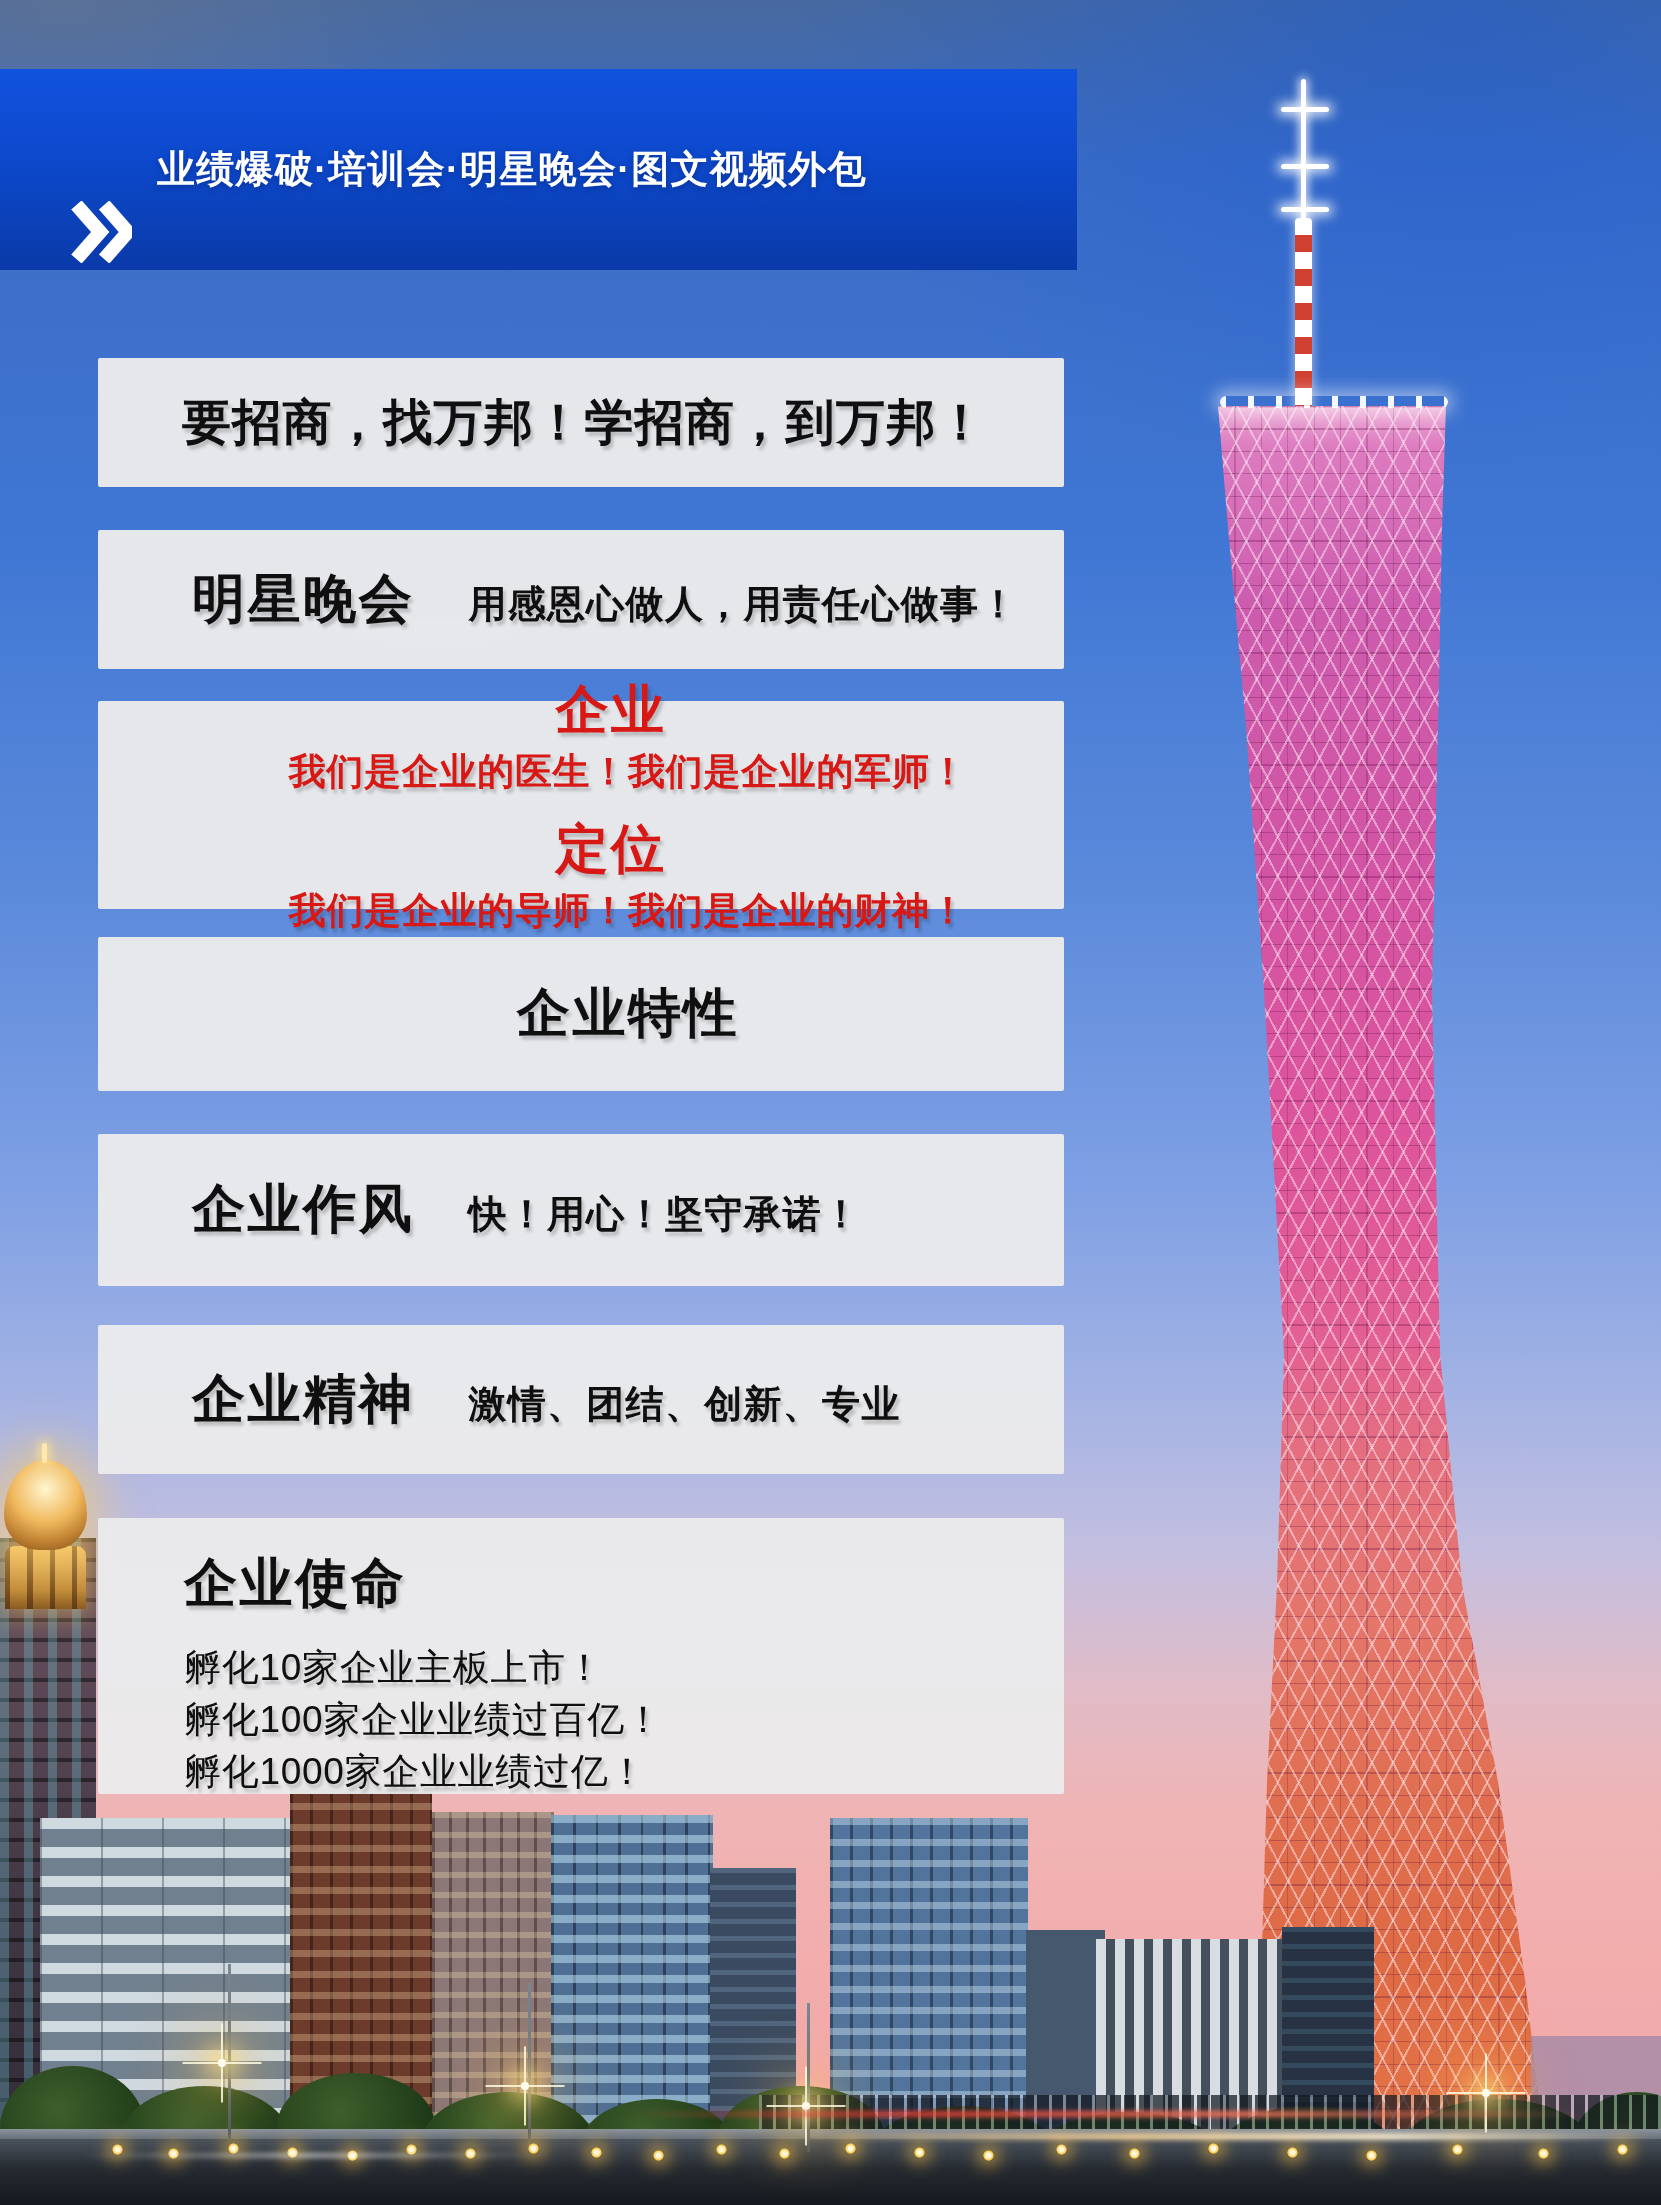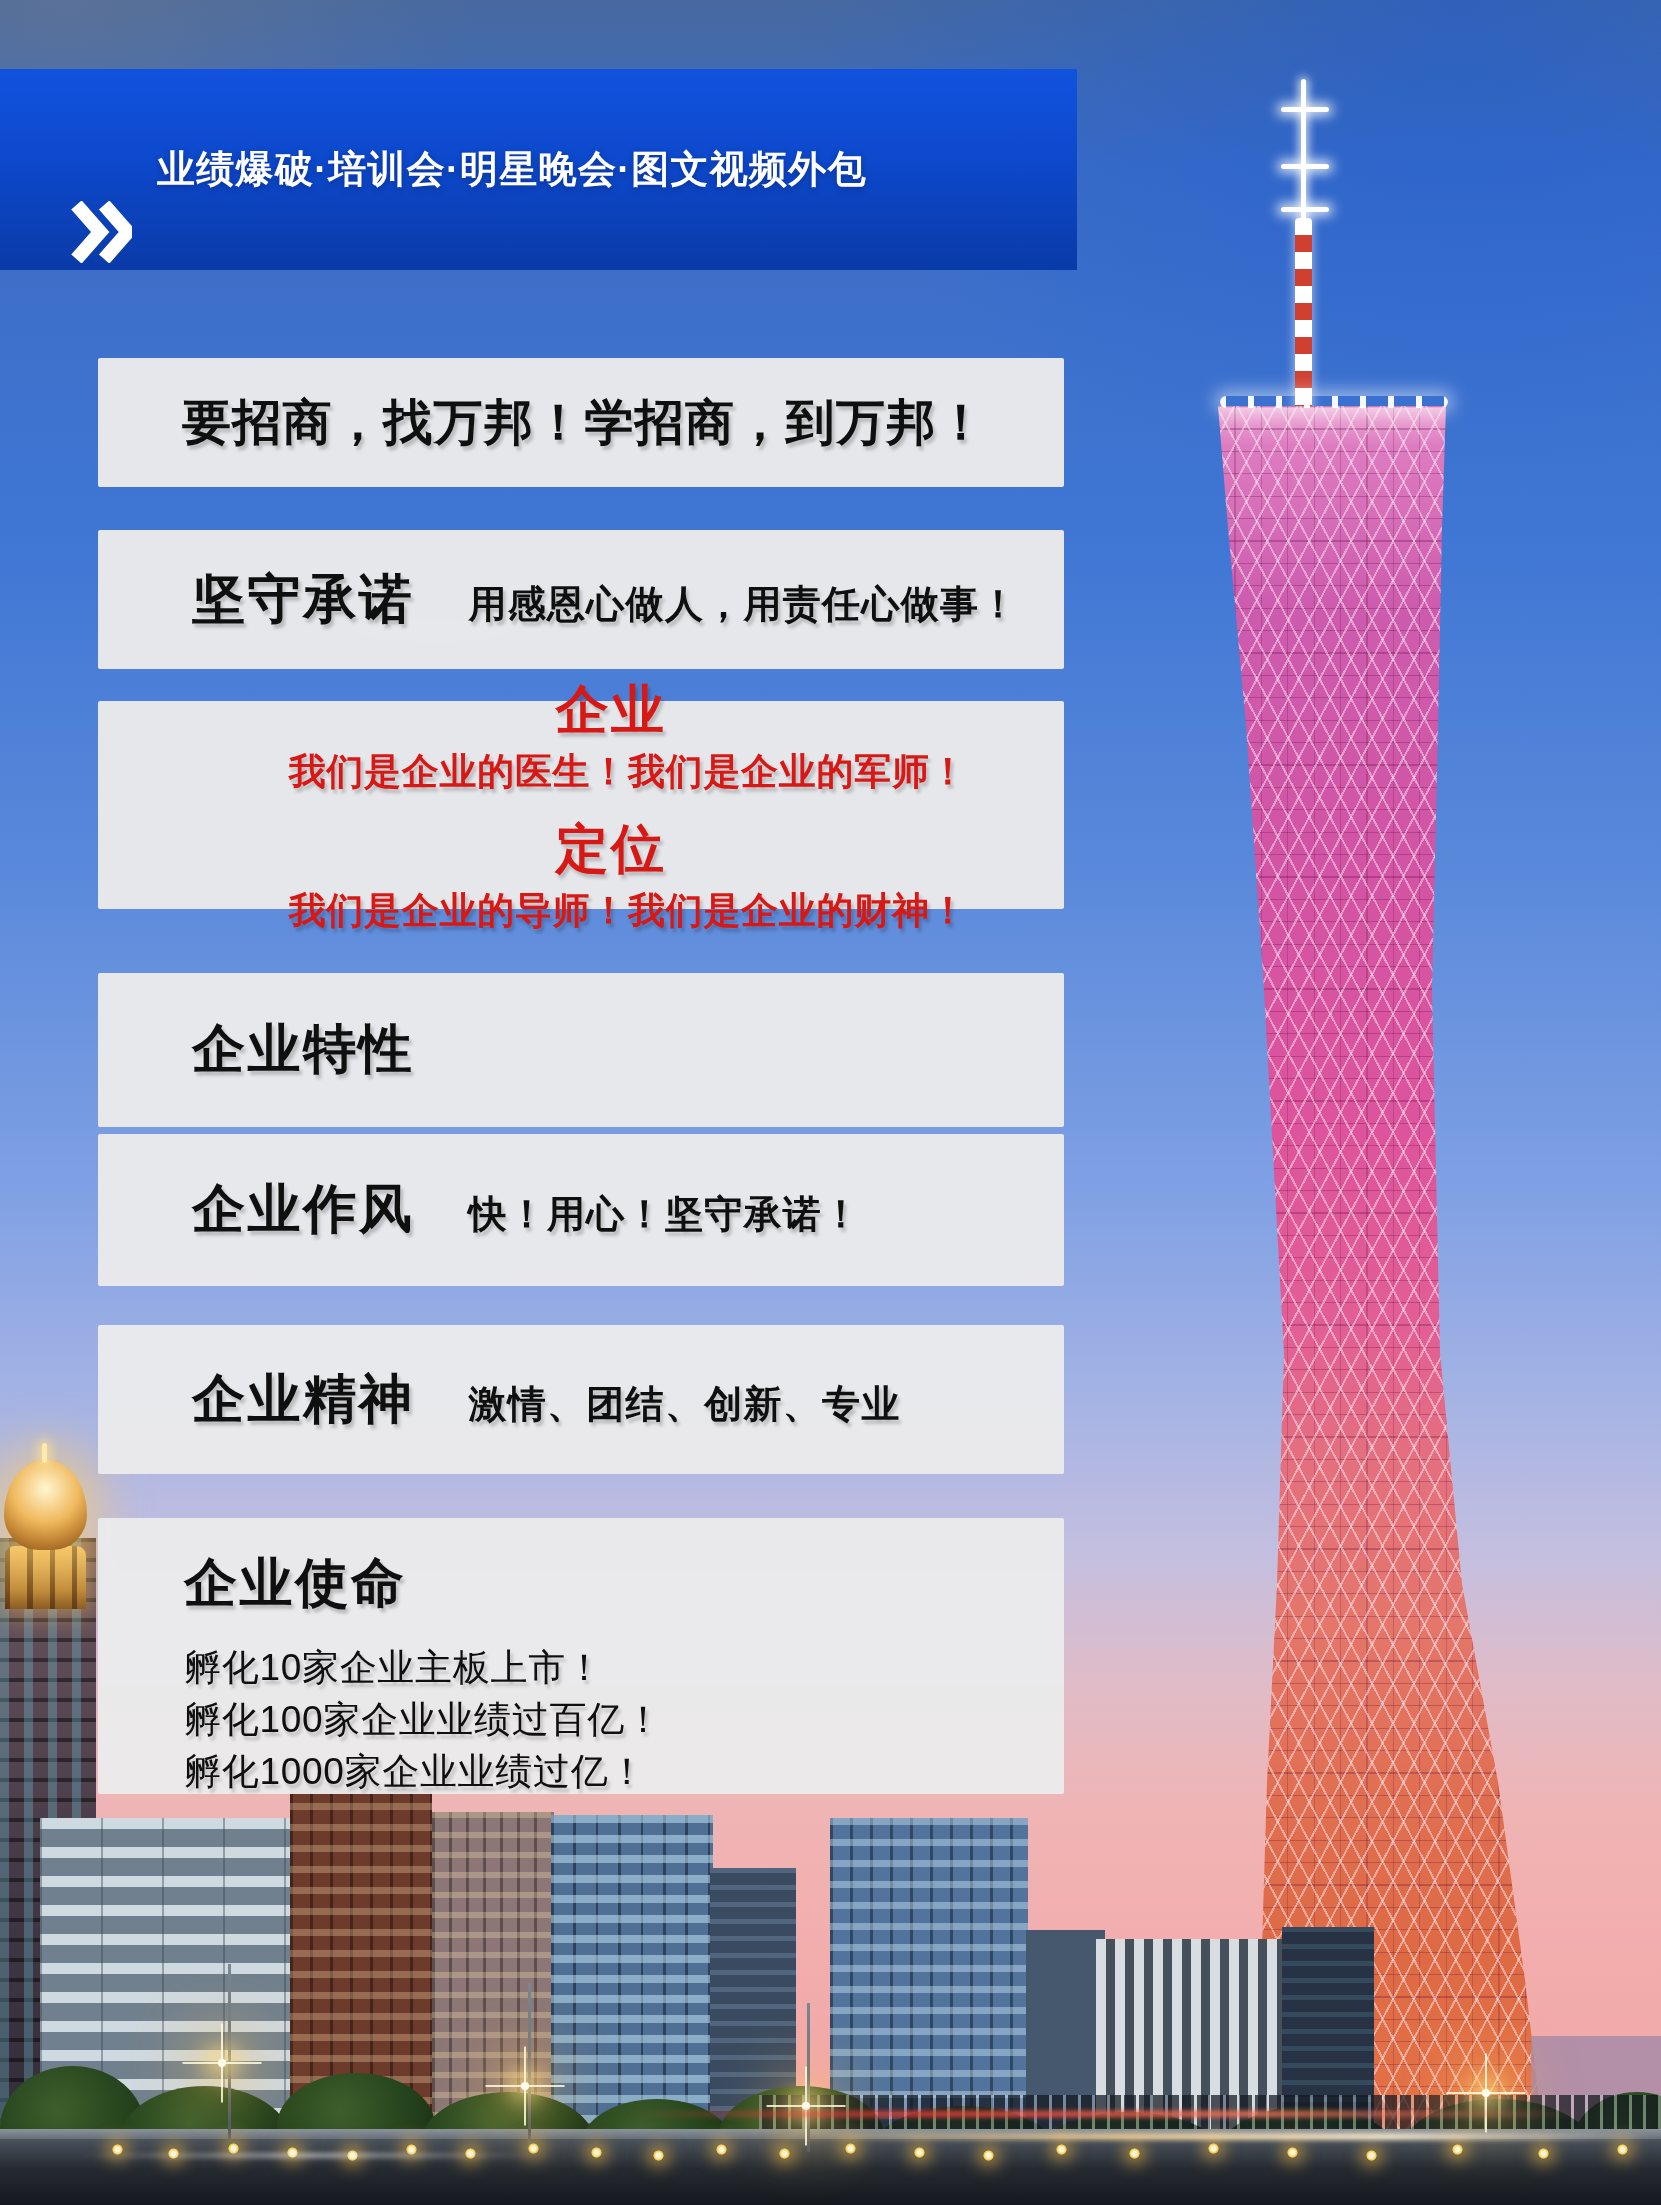--- a/index.html
+++ b/index.html
@@ -148,21 +148,21 @@
   .card.slogan{top:358px;height:129px;display:flex;align-items:center;padding-left:84px;}
   .slogan-text{font-size:49px;font-weight:800;letter-spacing:1.3px;}
   .feature{display:flex;align-items:center;}
   .frow{display:flex;align-items:baseline;padding-left:94px;}
   .frow .sub{margin-left:54px;}
   .card.culture{top:530px;height:139px;}
   .card.positioning{top:701px;height:208px;display:flex;flex-direction:column;justify-content:center;row-gap:17px;}
   .prow{display:flex;align-items:center;padding-left:94px;flex-direction:column;}
   .plabel{width:145px;font-size:53px;font-weight:800;letter-spacing:2.6px;color:#d81814;}
   .ptext{font-size:37px;font-weight:700;letter-spacing:0.7px;color:#d81814;}
-  .card.traits{top:973px;height:154px;}
+  .card.traits{top:937px;height:154px;justify-content:center;}
   .card.workstyle{top:1134px;height:152px;}
   .card.spirit{top:1325px;height:149px;}
   .card.mission{top:1518px;height:276px;padding:30px 0 0 86px;}
   .mission-lines{margin-top:22.4px;}
   .mline{font-size:37px;font-weight:400;line-height:52px;letter-spacing:0.7px;}
 </style>
 </head>
 <body>
 
 <div id="poster">
@@ -265,21 +265,21 @@
     </div>
     <div class="bline">业绩爆破·培训会·明星晚会·图文视频外包</div>
   </div>
 
   <div class="card slogan">
     <div class="slogan-text ink">要招商，找万邦！学招商，到万邦！</div>
   </div>
 
   <div class="card culture feature">
     <div class="frow">
-      <span class="h ink">坚守承诺</span>
+      <span class="h ink">明星晚会</span>
       <span class="sub ink">用感恩心做人，用责任心做事！</span>
     </div>
   </div>
 
   <div class="card positioning">
     <div class="prow">
       <span class="plabel ink">企业</span>
       <span class="ptext ink">我们是企业的医生！我们是企业的军师！</span>
     </div>
     <div class="prow">

